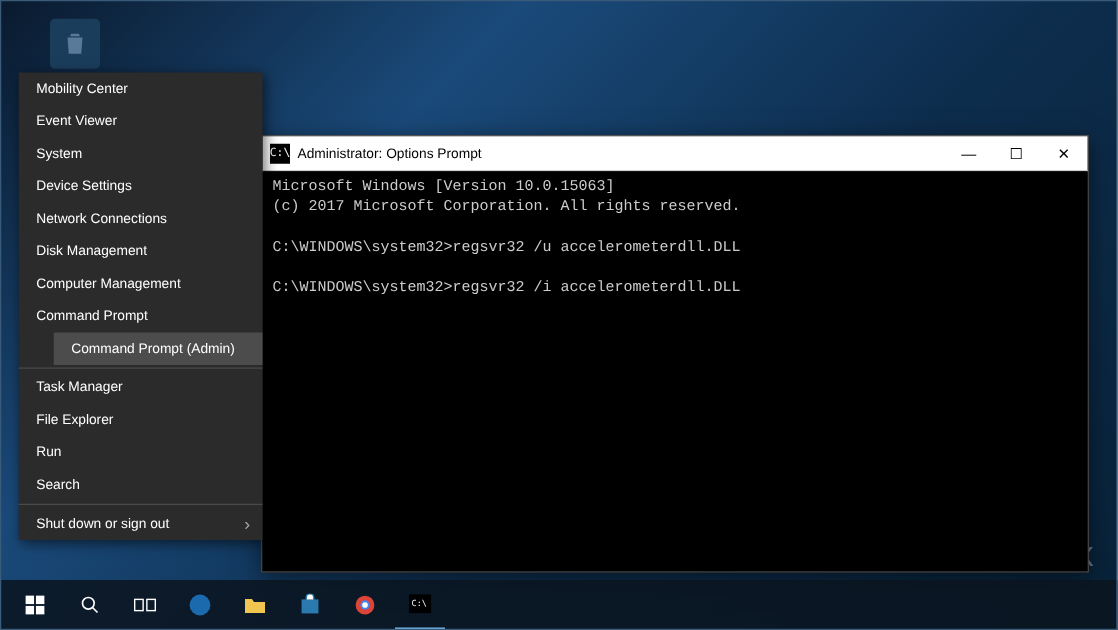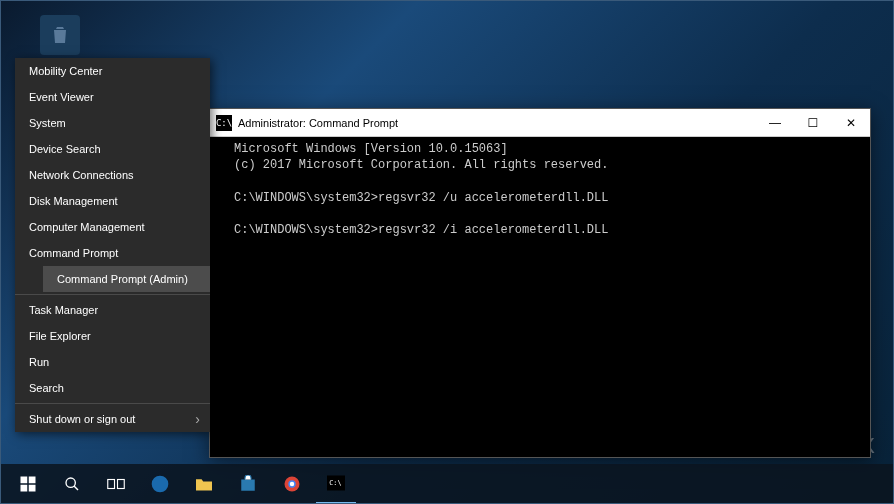--- a/index.html
+++ b/index.html
@@ -108,21 +108,21 @@
       justify-content: center;
       font-size: 12px;
       color: #000;
     }
     .cmd-body {
       flex: 1;
       background: #000;
       color: #ccc;
       font-family: Consolas, "Courier New", monospace;
       font-size: 12px;
-      padding: 4px 24px;
+      padding: 4px 8px;
       line-height: 1.35;
       white-space: pre;
       overflow: hidden;
     }
     .taskbar {
       position: absolute;
       bottom: 0; left: 0; right: 0;
       height: 40px;
       background: rgba(10, 20, 30, 0.85);
       display: flex;
@@ -170,39 +170,39 @@
         </svg>
     </div>
     <div>Recycle Bin</div>
   </div>
 </div>
 
 <div class="winx-menu" id="winx-menu">
     <div class="item">Mobility Center</div>
     <div class="item">Event Viewer</div>
     <div class="item">System</div>
-    <div class="item">Device Search</div>
+    <div class="item">Device Settings</div>
     <div class="item">Network Connections</div>
     <div class="item">Disk Management</div>
     <div class="item">Computer Management</div>
     <div class="item">Command Prompt</div>
     <div class="item selected">Command Prompt (Admin)</div>
     <div class="sep"></div>
     <div class="item">Task Manager</div>
     <div class="item">File Explorer</div>
     <div class="item">Run</div>
     <div class="item">Search</div>
     <div class="sep"></div>
     <div class="item has-sub">Shut down or sign out</div>
   </div>
 
 <div class="cmd-window">
   <div class="titlebar">
     <span class="tb-icon">C:\</span>
-    <span class="tb-title">Administrator: Command Prompt</span>
+    <span class="tb-title">Administrator: Options Prompt</span>
     <span class="tb-btn">—</span>
     <span class="tb-btn">☐</span>
     <span class="tb-btn close">✕</span>
   </div>
   <div class="cmd-body" id="cmd-body">Microsoft Windows [Version 10.0.15063]
 (c) 2017 Microsoft Corporation. All rights reserved.
 
 C:\WINDOWS\system32&gt;regsvr32 /u accelerometerdll.DLL
 
 C:\WINDOWS\system32&gt;regsvr32 /i accelerometerdll.DLL</div>

